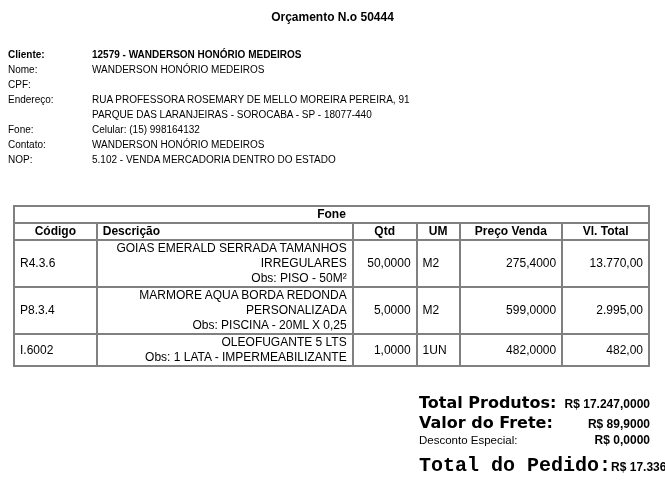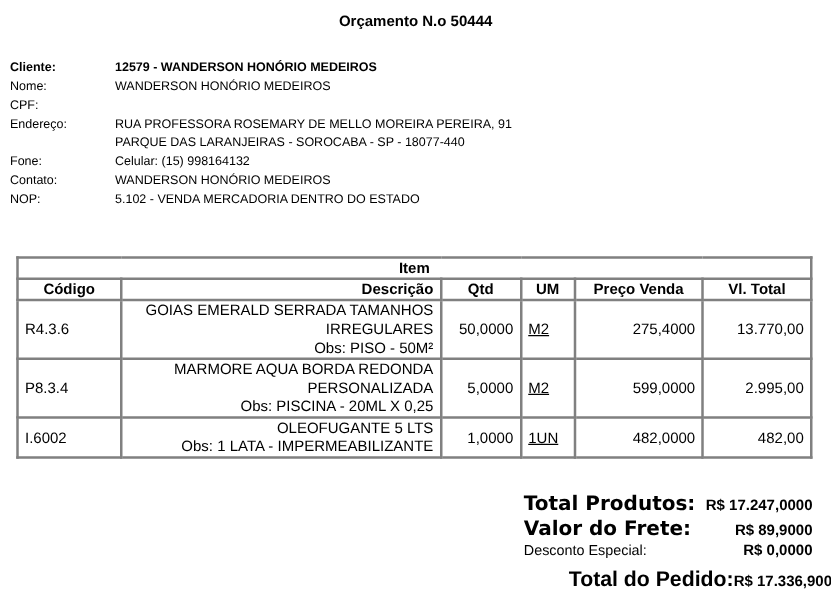--- a/index.html
+++ b/index.html
@@ -60,21 +60,21 @@
       line-height: 15px;
     }
     table.items th {
       font-weight: bold;
       text-align: center;
       height: 15px;
     }
     th.item-group { text-align: center; }
     td.code { vertical-align: middle; }
     td.num { text-align: right; vertical-align: middle; }
-    td.um { text-align: left; vertical-align: middle; text-decoration: underline; }
+    td.um { text-align: left; vertical-align: middle; }
     td.desc { vertical-align: top; text-align: right; }
 
     .totals {
       position: absolute;
       top: 393px;
       left: 419px;
       width: 231px;
     }
     .tot-row {
       display: flex;
@@ -90,24 +90,23 @@
     .tot-value {
       font-family: "Liberation Sans", sans-serif;
       font-weight: bold;
       font-size: 12px;
     }
     .tot-label-plain {
       font-family: Liberation Sans, sans-serif;
       font-size: 11.5px;
     }
     .tot-label-big {
-      font-family: Liberation Sans, sans-serif;
-      font-weight: bold;
-      font-size: 17px;
-      margin-left: 36px;
+      font-family: Liberation Mono, monospace;
+      font-weight: bold;
+      font-size: 20px;
     }
   </style>
 </head>
 <body>
 
 <div class="page">
 
   <div class="title">Orçamento N.o 50444</div>
 
   <div class="info">
@@ -149,25 +148,25 @@
     <colgroup>
       <col style="width:83px">
       <col style="width:257px">
       <col style="width:64px">
       <col style="width:43px">
       <col style="width:103px">
       <col style="width:87px">
     </colgroup>
     <thead>
       <tr>
-        <th colspan="6" class="item-group">Item</th>
+        <th colspan="6" class="item-group">Fone</th>
       </tr>
       <tr>
         <th>Código</th>
-        <th style="text-align:right">Descrição</th>
+        <th style="text-align:left">Descrição</th>
         <th>Qtd</th>
         <th>UM</th>
         <th>Preço Venda</th>
         <th>Vl. Total</th>
       </tr>
     </thead>
     <tbody>
       <tr>
         <td class="code">R4.3.6</td>
         <td class="desc">

